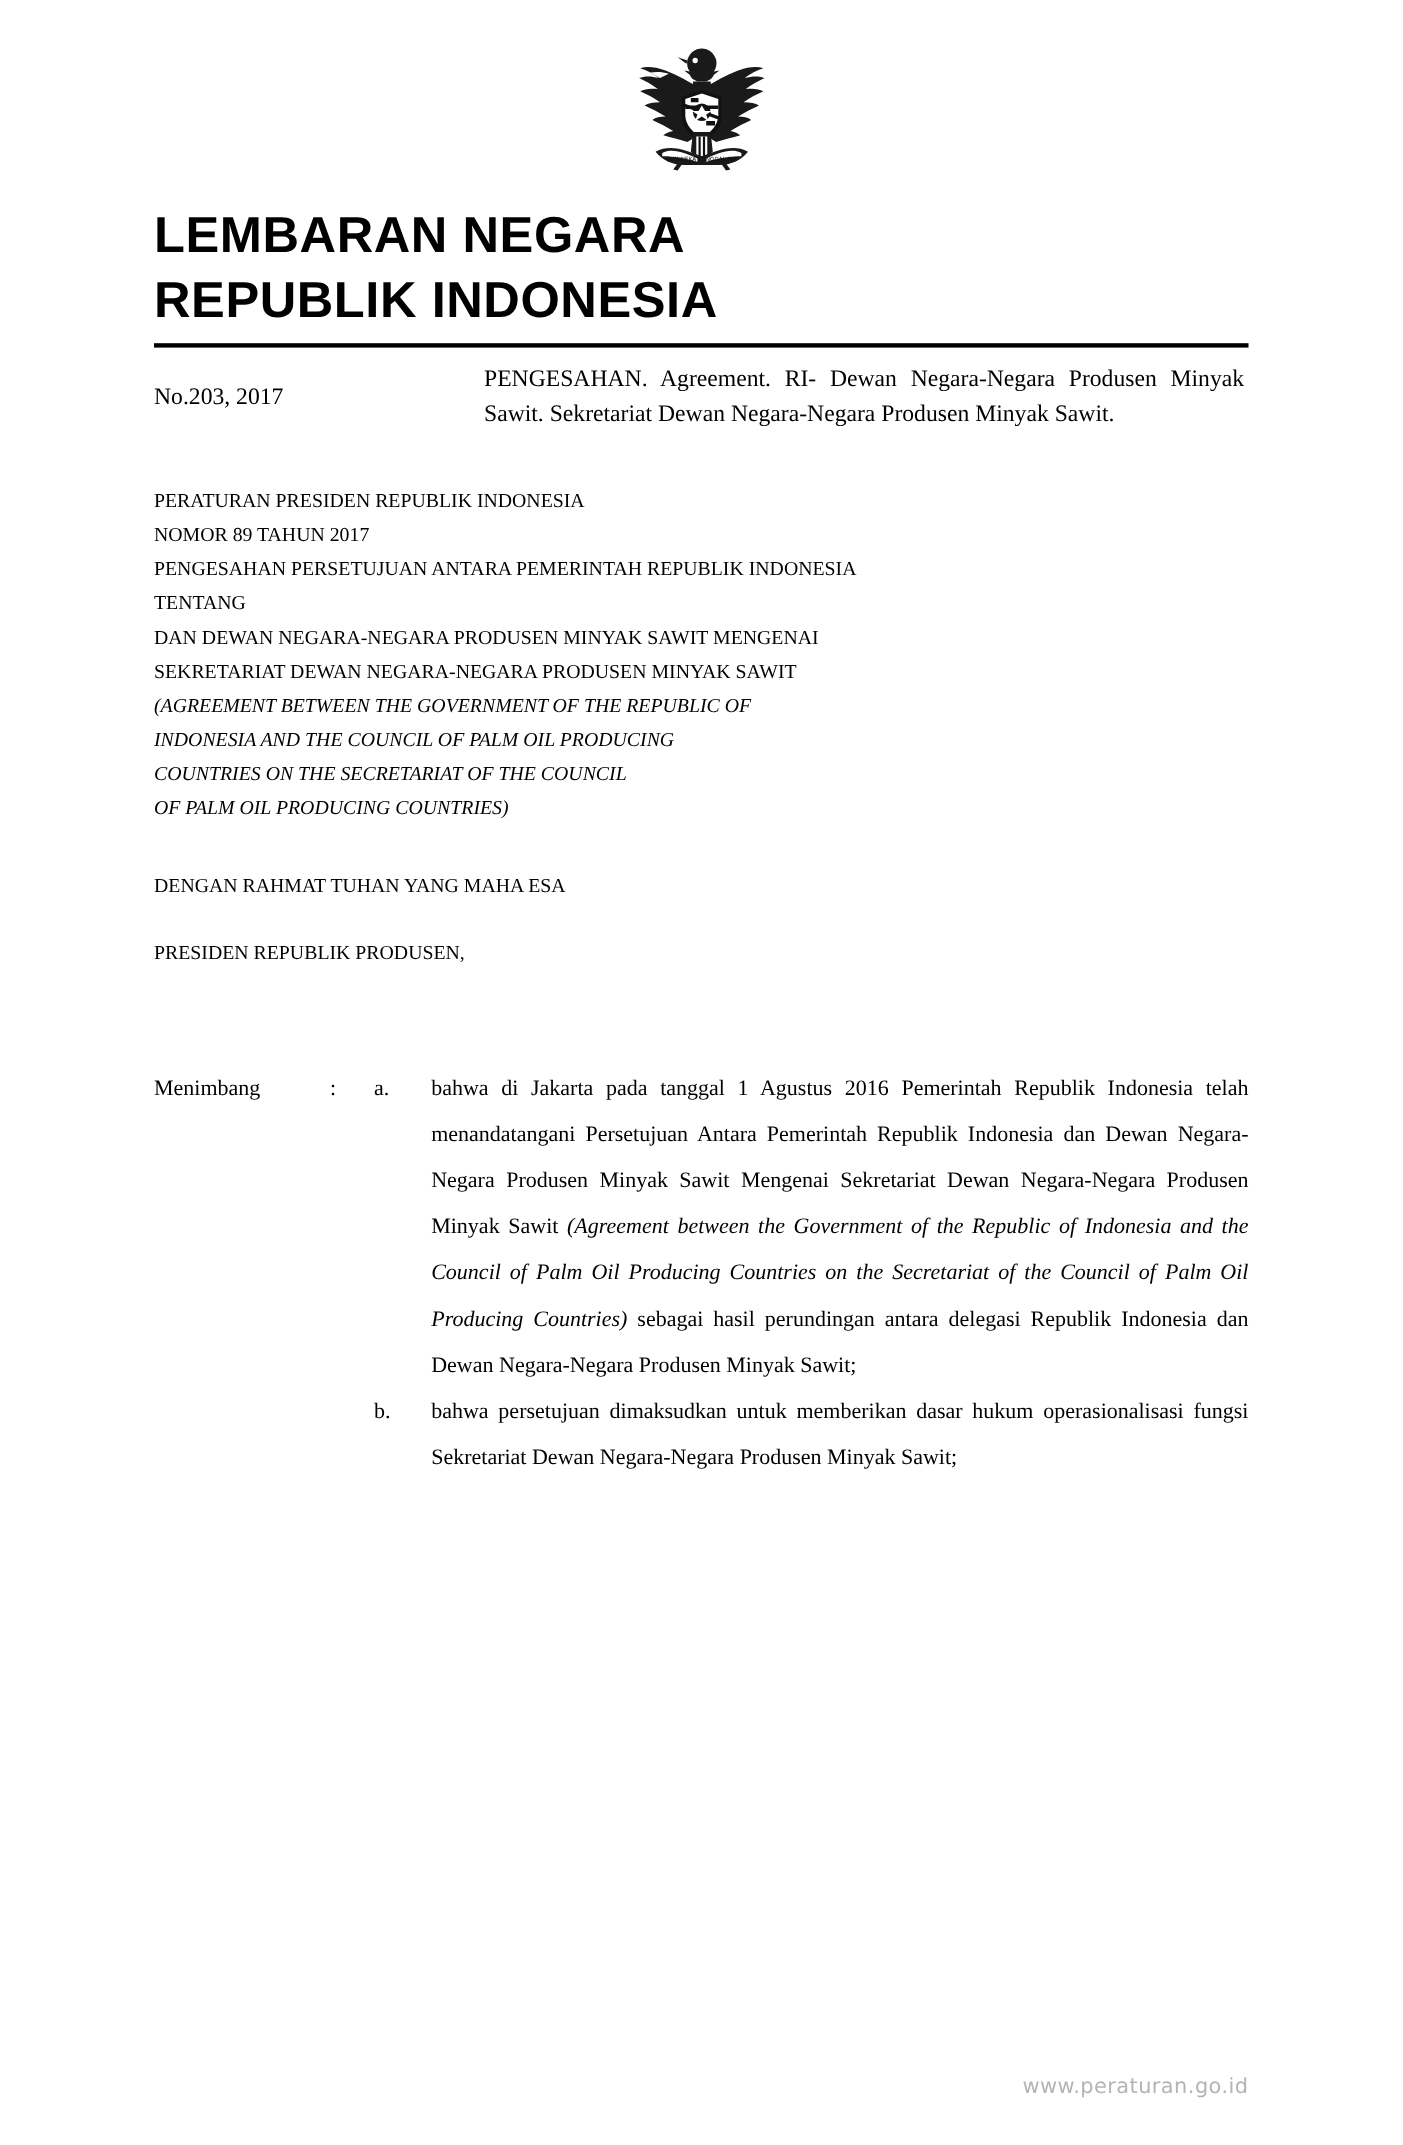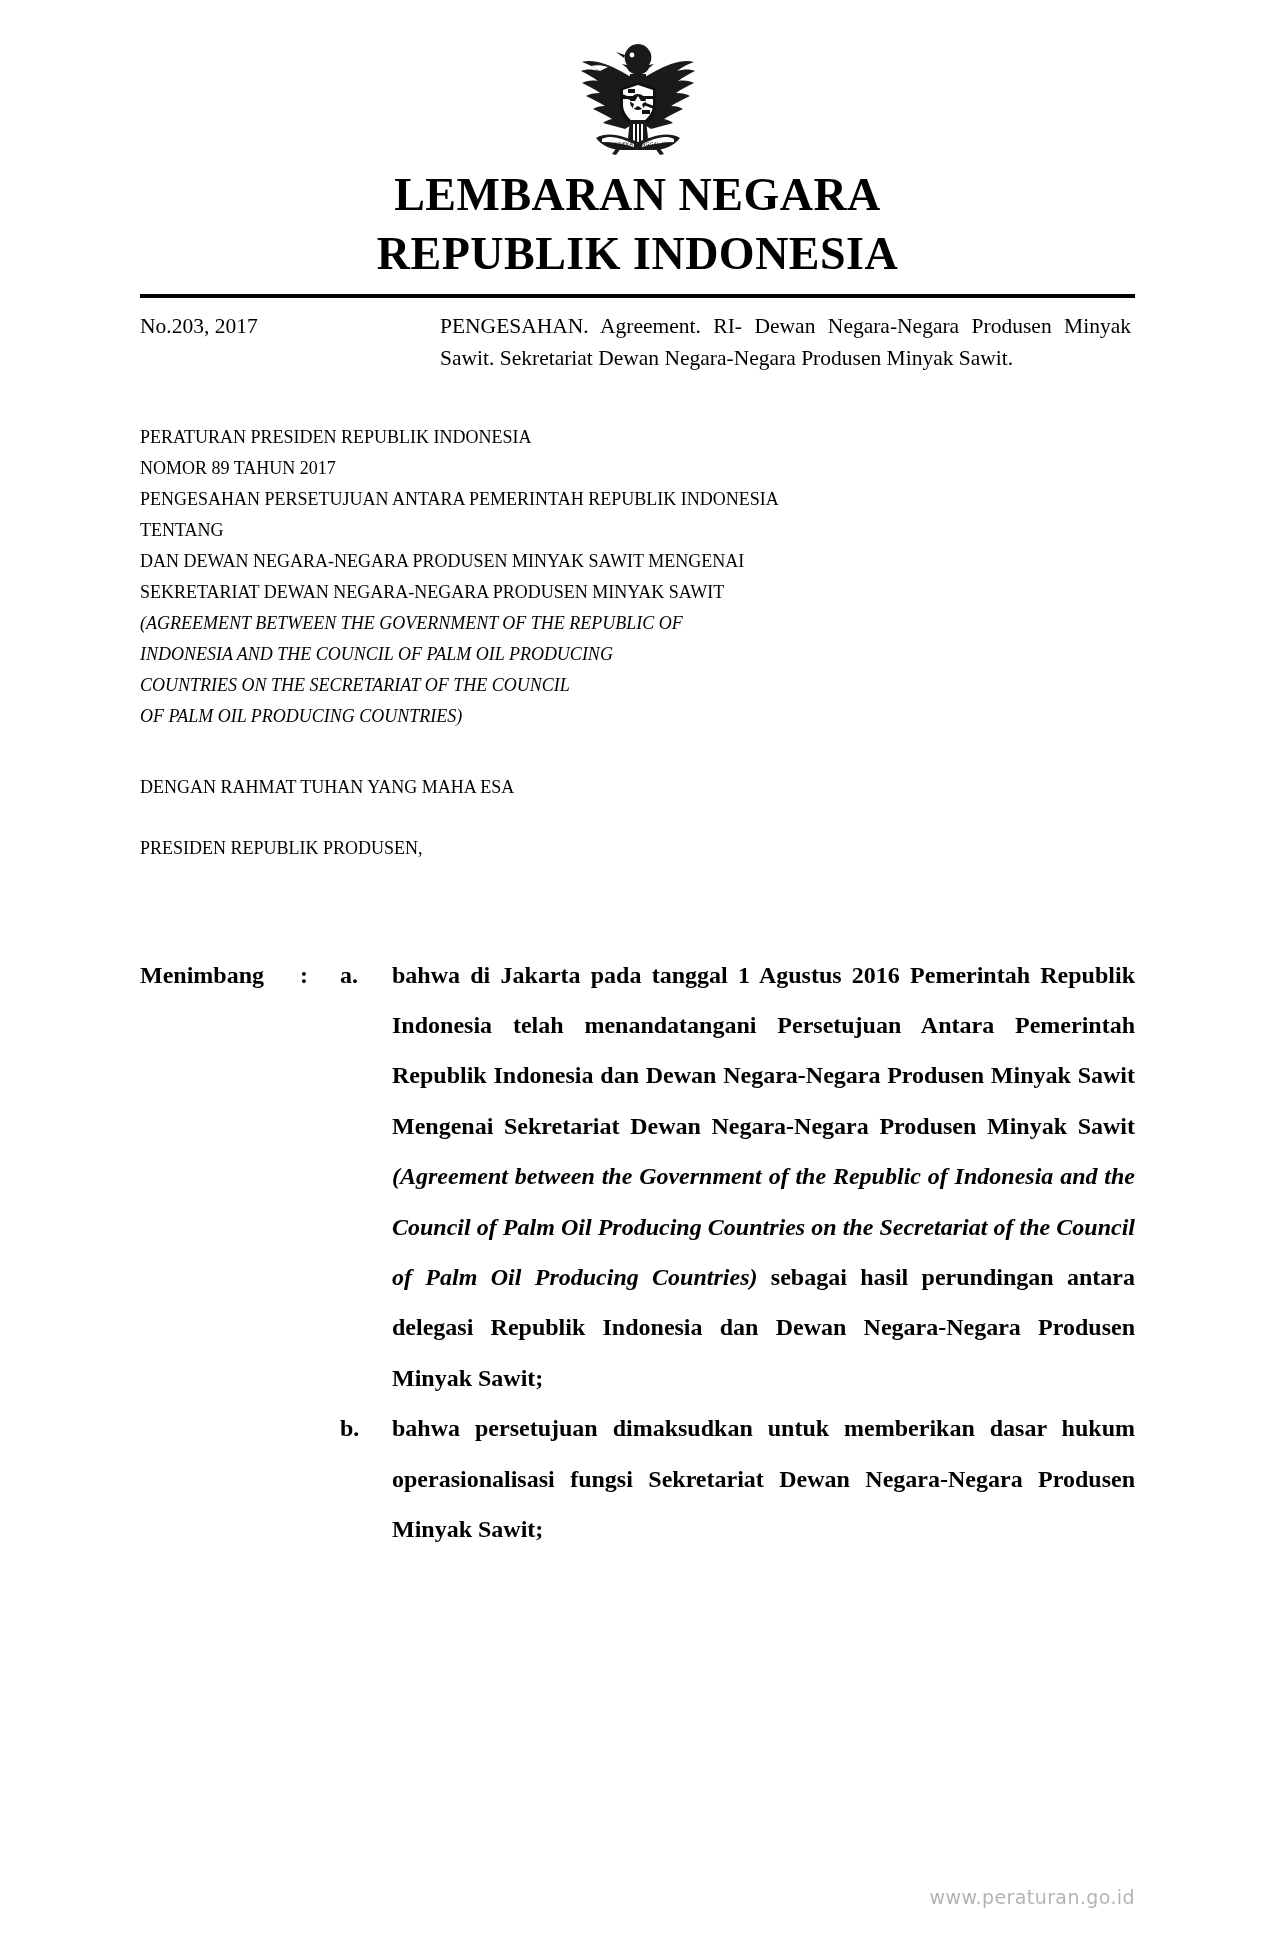--- a/index.html
+++ b/index.html
@@ -31,40 +31,41 @@
   }
   .emblem {
     width: 120px;
     height: 130px;
     position: relative;
   }
   .emblem svg { display: block; }
 
   
   .masthead {
-    text-align: center;
-    font-family: Liberation Serif, serif;
+    text-align: left;
+    font-family: Liberation Sans, sans-serif;
     font-weight: bold;
     font-size: 46px;
     line-height: 1.28;
     letter-spacing: 0.5px;
-    margin-top: 2px;
+    margin-top: 20px;
   }
   .rule {
     border: none;
     border-top: 4px solid #000;
     margin: 10px 0 0 0;
   }
 
   
   .meta-row {
     display: flex;
     margin-top: 12px;
     font-size: 21.5px;
     line-height: 1.5;
+    align-items: center;
   }
   .meta-no {
     width: 300px;
     flex: 0 0 300px;
     white-space: nowrap;
   }
   .meta-desc {
     flex: 1 1 auto;
     text-align: justify;
     text-align-last: left;
@@ -80,23 +81,22 @@
   }
   .title-block .ital {
     font-style: italic;
   }
   .spacer-lg { height: 40px; }
   .spacer-md { height: 30px; }
 
   
   .considerations {
     margin-top: 86px;
-    font-size: 24px;
+    font-size: 20px;
     line-height: 2.1;
-    font-weight: bold;
   }
   .cons-row {
     display: flex;
     align-items: flex-start;
   }
   .cons-label {
     width: 160px;
     flex: 0 0 160px;
   }
   .cons-colon {

